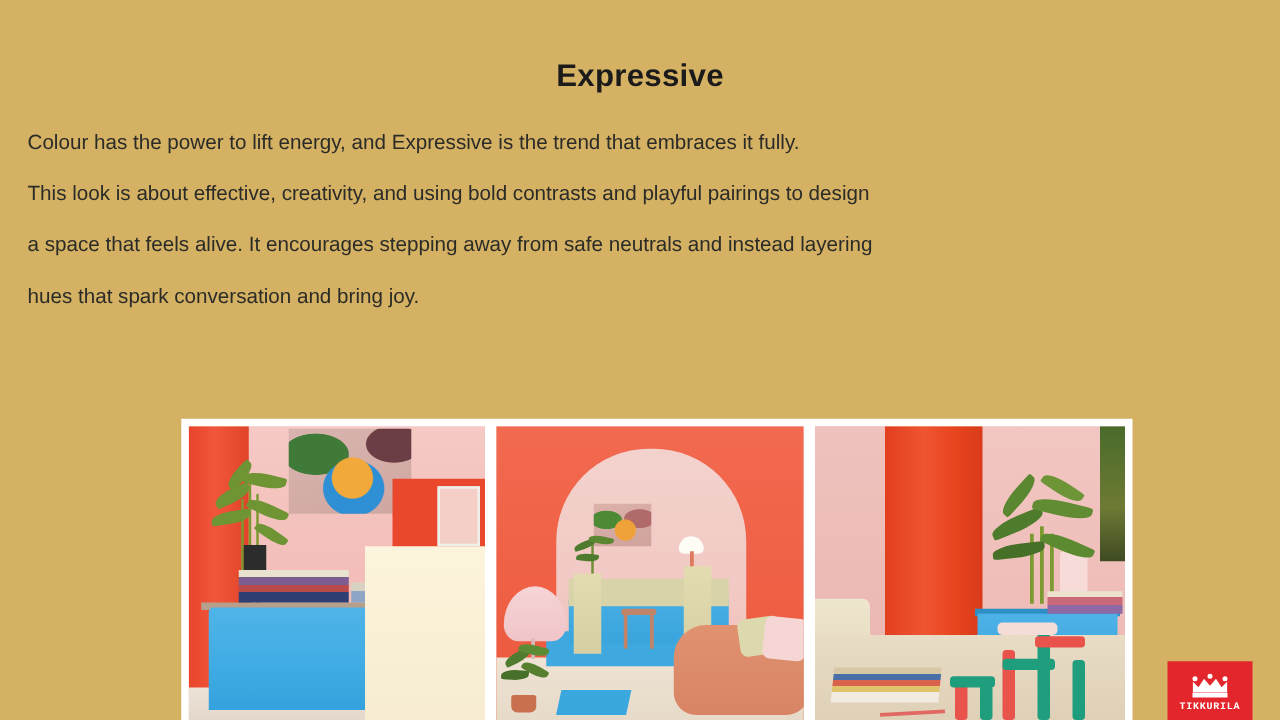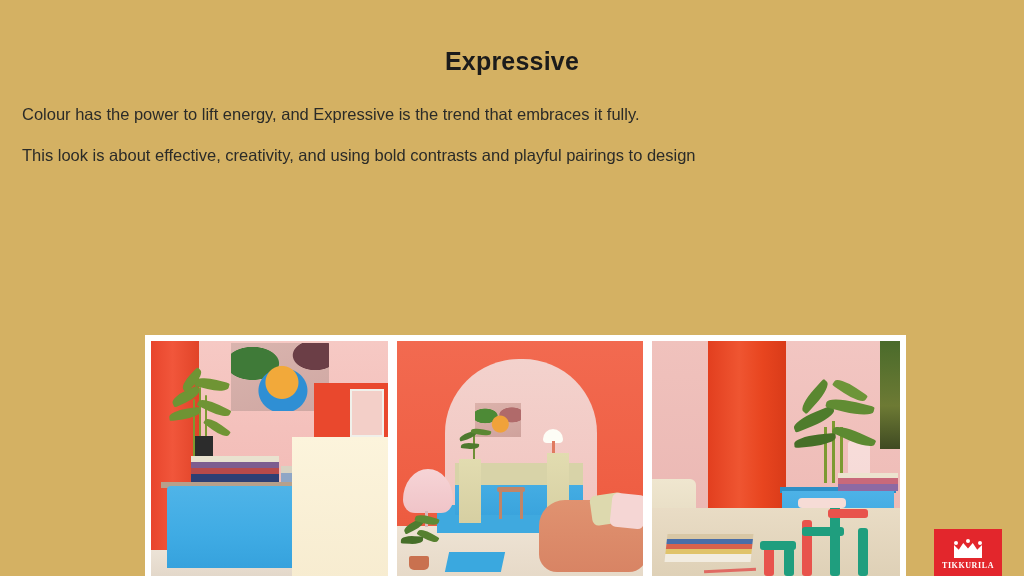--- a/index.html
+++ b/index.html
@@ -202,34 +202,36 @@
     top: 0;
   }
   #logo .crown .d1 { left: 1px; }
   #logo .crown .d2 { left: 13px; top: -2px; }
   #logo .crown .d3 { left: 25px; }
   #logo .wordmark {
     color: #ffffff;
     font-size: 8px;
     font-weight: bold;
     letter-spacing: 0.6px;
-    font-family: Liberation Serif, serif;
+    font-family: Liberation Mono, monospace;
     line-height: 9px;
   }
 </style>
 </head>
 <body>
 
 <div id="slide">
 
   <div id="slide-title">Expressive</div>
 
   <div id="body-text">
     <span class="line">Colour has the power to lift energy, and Expressive is the trend that embraces it fully.</span>
     <span class="line">This look is about effective, creativity, and using bold contrasts and playful pairings to design</span>
+    <span class="line">a space that feels alive. It encourages stepping away from safe neutrals and instead layering</span>
+    <span class="line">hues that spark conversation and bring joy.</span>
   </div>
 
   <div id="image-strip">
 
     <div class="photo p1" title="Pink wall room with coral red pillar, green plant, blue sideboard with books, and abstract still-life artwork">
       <div class="lay wall"></div>
       <div class="lay art"></div>
       <div class="lay redpanel"></div>
       <div class="lay redframe"></div>
       <div class="lay pillar"></div>

